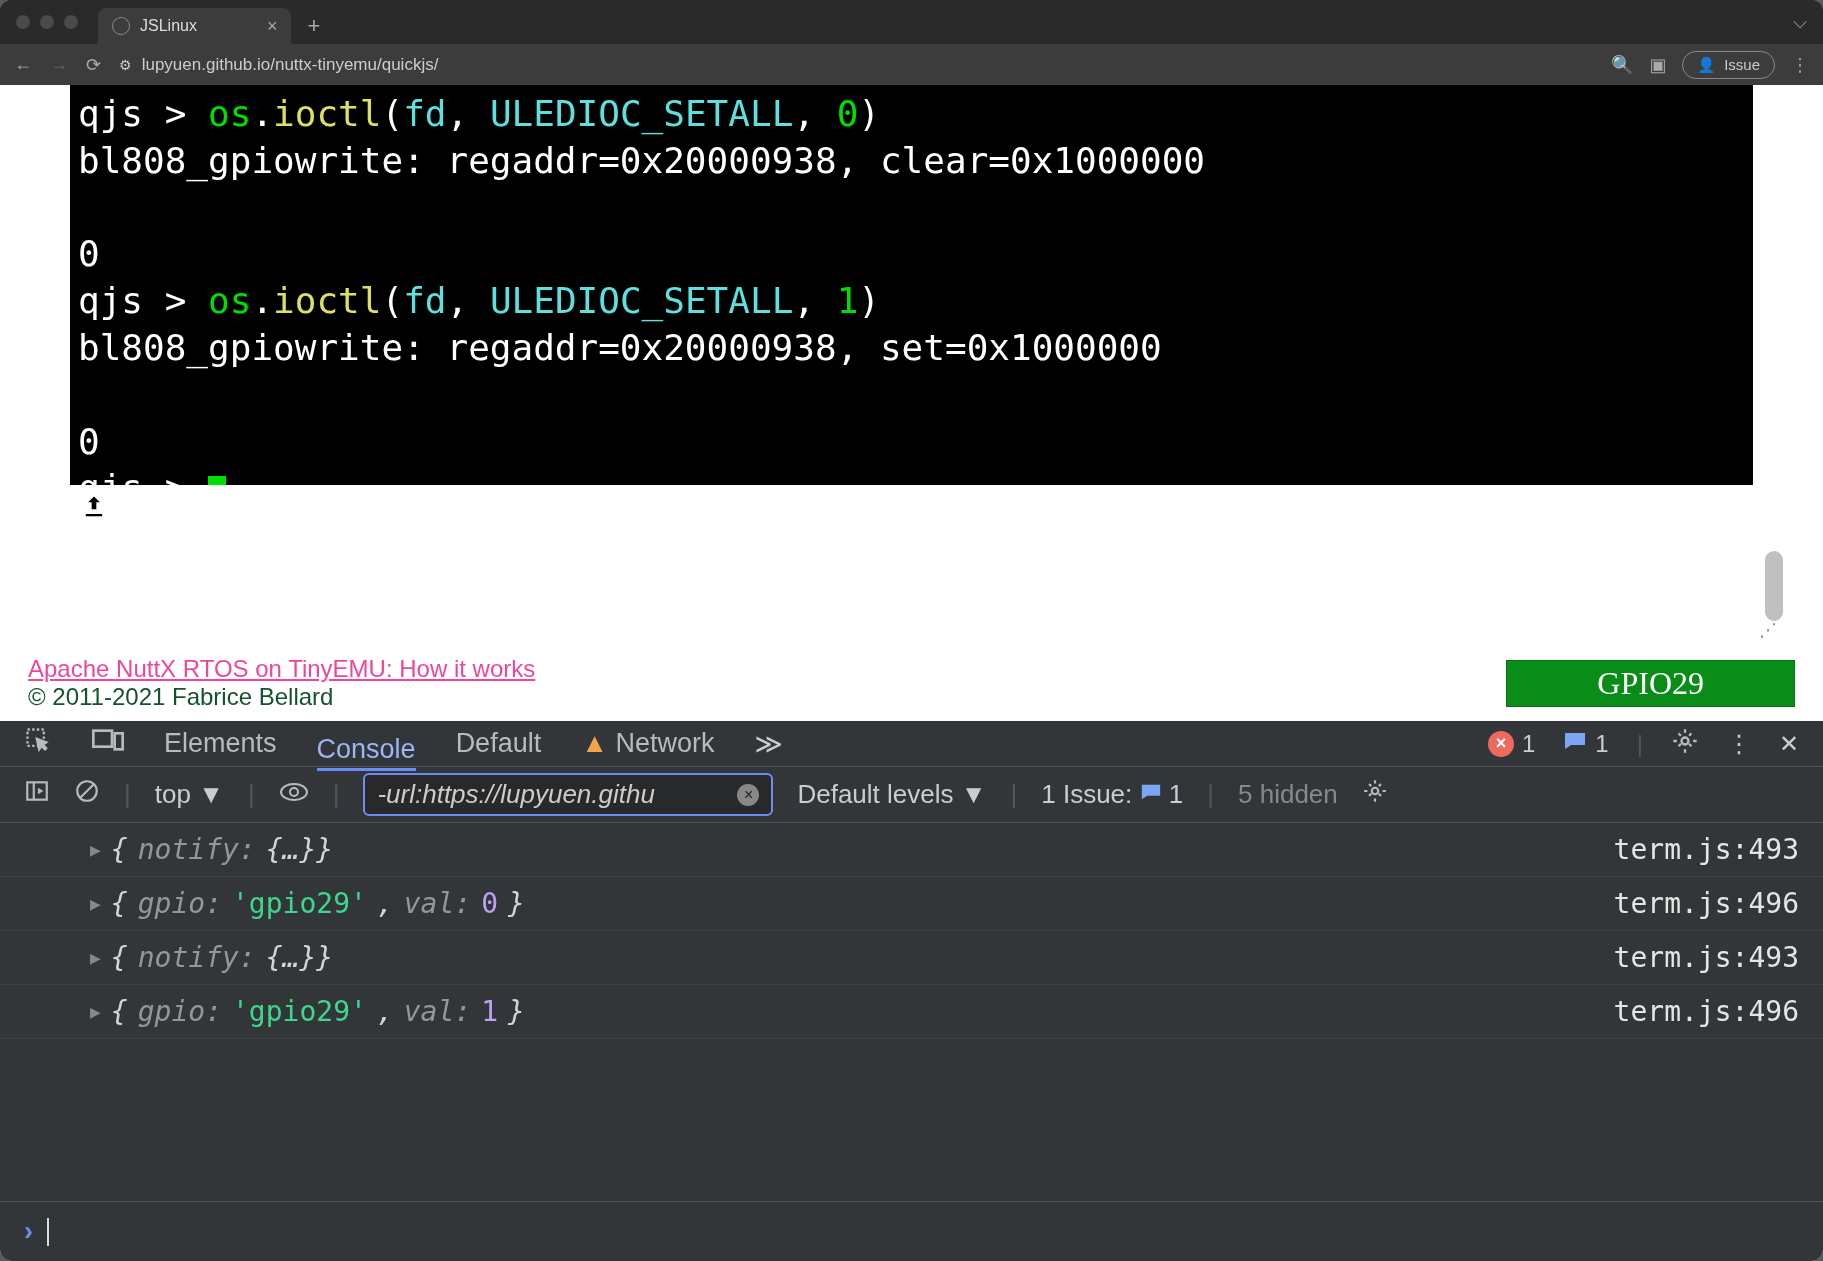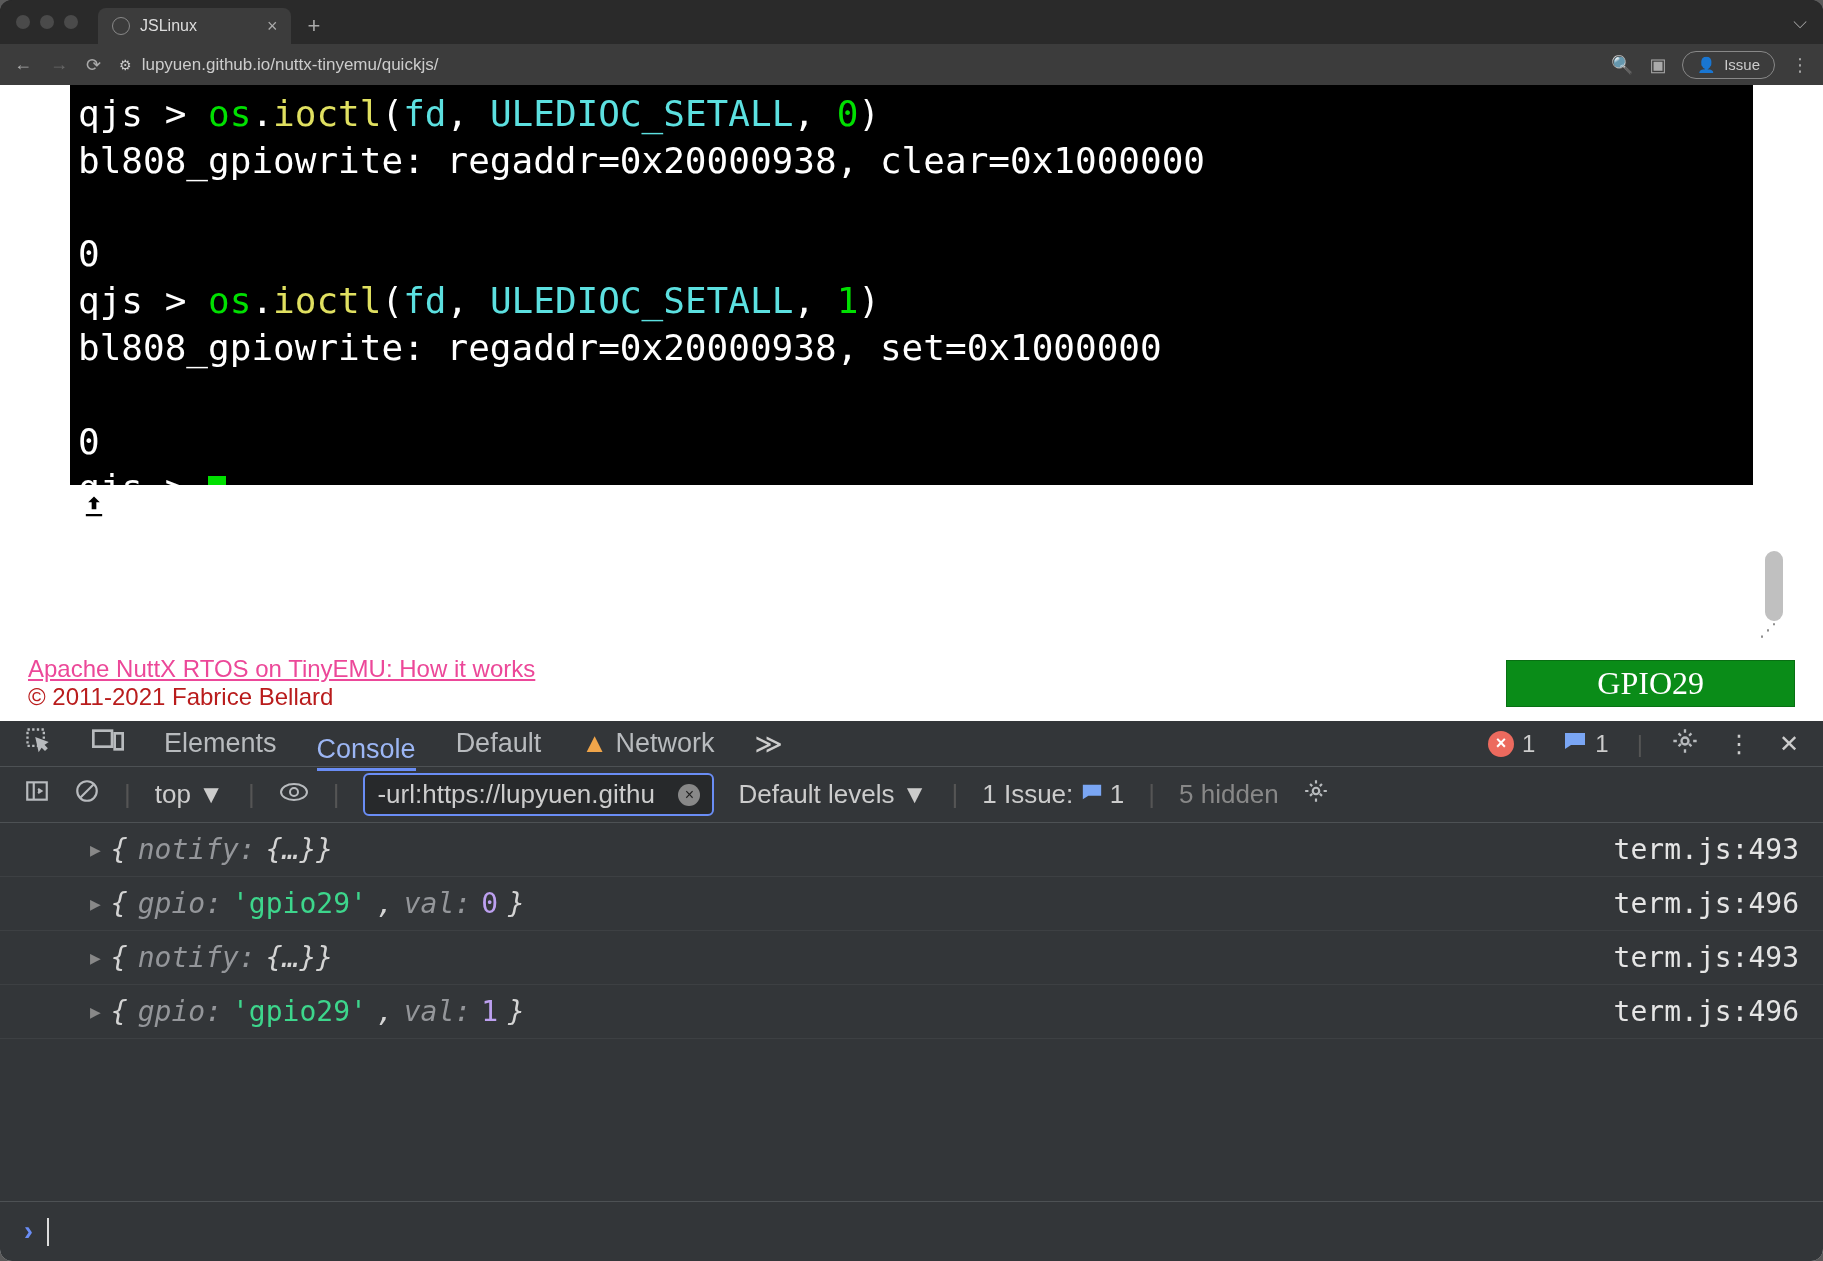--- a/index.html
+++ b/index.html
@@ -130,21 +130,21 @@
       font-size: 18px;
     }
     .footer {
       padding: 10px 28px;
       display: flex;
       align-items: center;
       justify-content: space-between;
       font-size: 24px;
     }
     .footer-link { color: #ec4899; text-decoration: underline; }
-    .copyright { color: #b91c1c; }
+    .copyright { color: #14532d; }
     .gpio-badge {
       background: #0a8c18;
       color: #fff;
       font-family: Georgia, serif;
       font-size: 32px;
       padding: 4px 90px;
       border: 1px solid rgba(0,0,0,0.2);
     }
     
     .devtools {
@@ -179,23 +179,24 @@
       font-size: 26px;
     }
     .filter-input {
       background: #27292b;
       border: 2px solid #6a8df5;
       border-radius: 6px;
       padding: 4px 12px;
       display: flex;
       align-items: center;
       gap: 8px;
-      width: 351px;
+      width: 410px;
       font-size: 26px;
       color: #ccc;
+      font-style: italic;
     }
     .filter-clear { background: #888; color: #222; border-radius: 50%; width: 22px; height: 22px; display: flex; align-items: center; justify-content: center; font-size: 16px; margin-left: auto; }
     .sep { color: #555; }
     .dt-console {
       flex: 1;
       overflow: auto;
       font-family: "Menlo", "Consolas", monospace;
       font-size: 28px;
     }
     .log-row {

